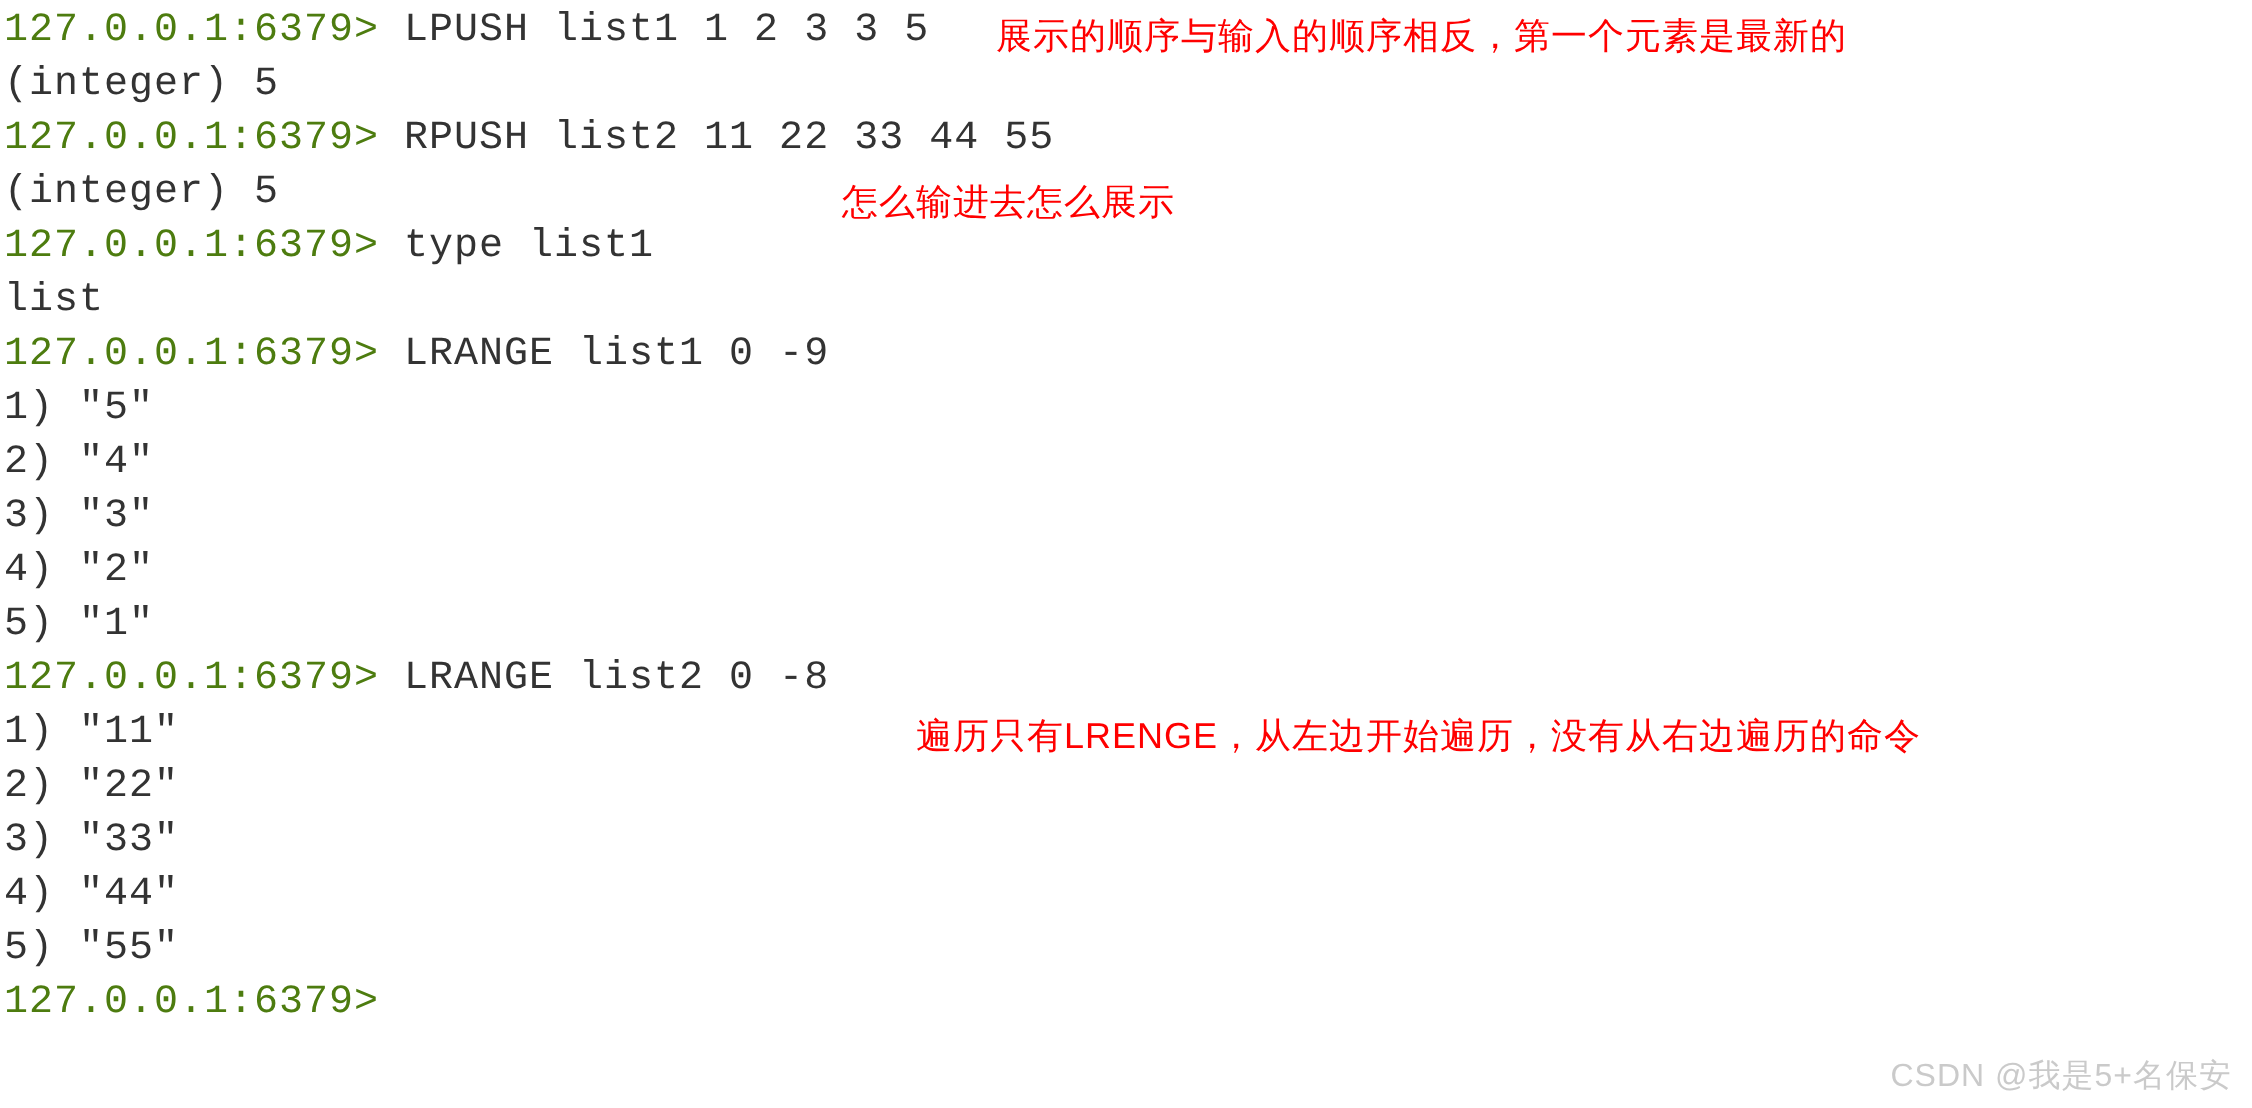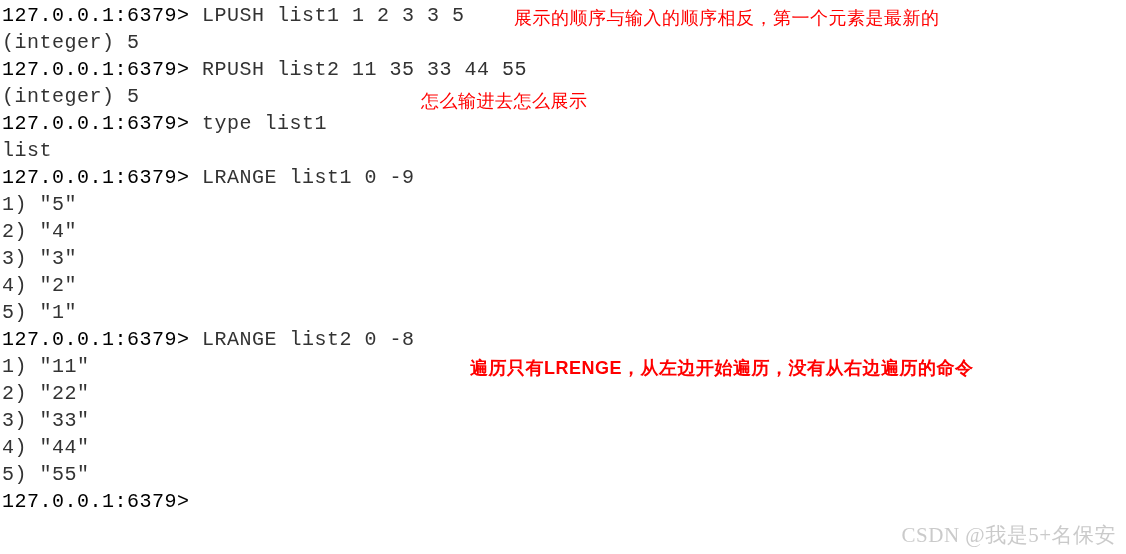--- a/index.html
+++ b/index.html
@@ -18,58 +18,58 @@
       padding: 2px 2px;
       letter-spacing: 0.5px;
     }
     .line {
       height: 27px;
       line-height: 27px;
       white-space: pre;
       position: relative;
     }
     .prompt {
-      color: #000000;
+      color: #4d7c0f;
     }
     .annotation {
       position: absolute;
       color: #ff0000;
       font-family: "SimSun", "宋体", sans-serif;
       font-size: 18px;
       white-space: nowrap;
     }
     .watermark {
       position: absolute;
       right: 10px;
       bottom: 5px;
       color: rgba(180, 180, 180, 0.7);
-      font-family: Liberation Serif, serif;
-      font-size: 21px;
+      font-family: Liberation Sans, sans-serif;
+      font-size: 16px;
     }
   </style>
 </head>
 <body>
 
 <div class="line"><span class="prompt">127.0.0.1:6379&gt; </span><span>LPUSH list1 1 2 3 3 5</span></div>
 <div class="line"><span>(integer) 5</span></div>
-<div class="line"><span class="prompt">127.0.0.1:6379&gt; </span><span>RPUSH list2 11 35 33 44 55</span></div>
+<div class="line"><span class="prompt">127.0.0.1:6379&gt; </span><span>RPUSH list2 11 22 33 44 55</span></div>
 <div class="line"><span>(integer) 5</span></div>
 <div class="line"><span class="prompt">127.0.0.1:6379&gt; </span><span>type list1</span></div>
 <div class="line"><span>list</span></div>
 <div class="line"><span class="prompt">127.0.0.1:6379&gt; </span><span>LRANGE list1 0 -9</span></div>
 <div class="line"><span>1) "5"</span></div>
 <div class="line"><span>2) "4"</span></div>
 <div class="line"><span>3) "3"</span></div>
 <div class="line"><span>4) "2"</span></div>
 <div class="line"><span>5) "1"</span></div>
 <div class="line"><span class="prompt">127.0.0.1:6379&gt; </span><span>LRANGE list2 0 -8</span></div>
 <div class="line"><span>1) "11"</span></div>
 <div class="line"><span>2) "22"</span></div>
 <div class="line"><span>3) "33"</span></div>
 <div class="line"><span>4) "44"</span></div>
 <div class="line"><span>5) "55"</span></div>
 <div class="line"><span class="prompt">127.0.0.1:6379&gt;</span></div>
 
-<div class="annotation" style="top:6px; left:514px;font-family:Liberation Mono, monospace;">展示的顺序与输入的顺序相反，第一个元素是最新的</div>
+<div class="annotation" style="top:6px; left:498px;font-family:Liberation Mono, monospace;">展示的顺序与输入的顺序相反，第一个元素是最新的</div>
 <div class="annotation" style="top:89px; left:421px;text-align:right;">怎么输进去怎么展示</div>
-<div class="annotation" style="top:356px; left:470px;font-weight:bold;">遍历只有LRENGE，从左边开始遍历，没有从右边遍历的命令</div>
+<div class="annotation" style="top:356px; left:458px;">遍历只有LRENGE，从左边开始遍历，没有从右边遍历的命令</div>
 
 <div class="watermark">CSDN @我是5+名保安</div>
 
 </body></html>

